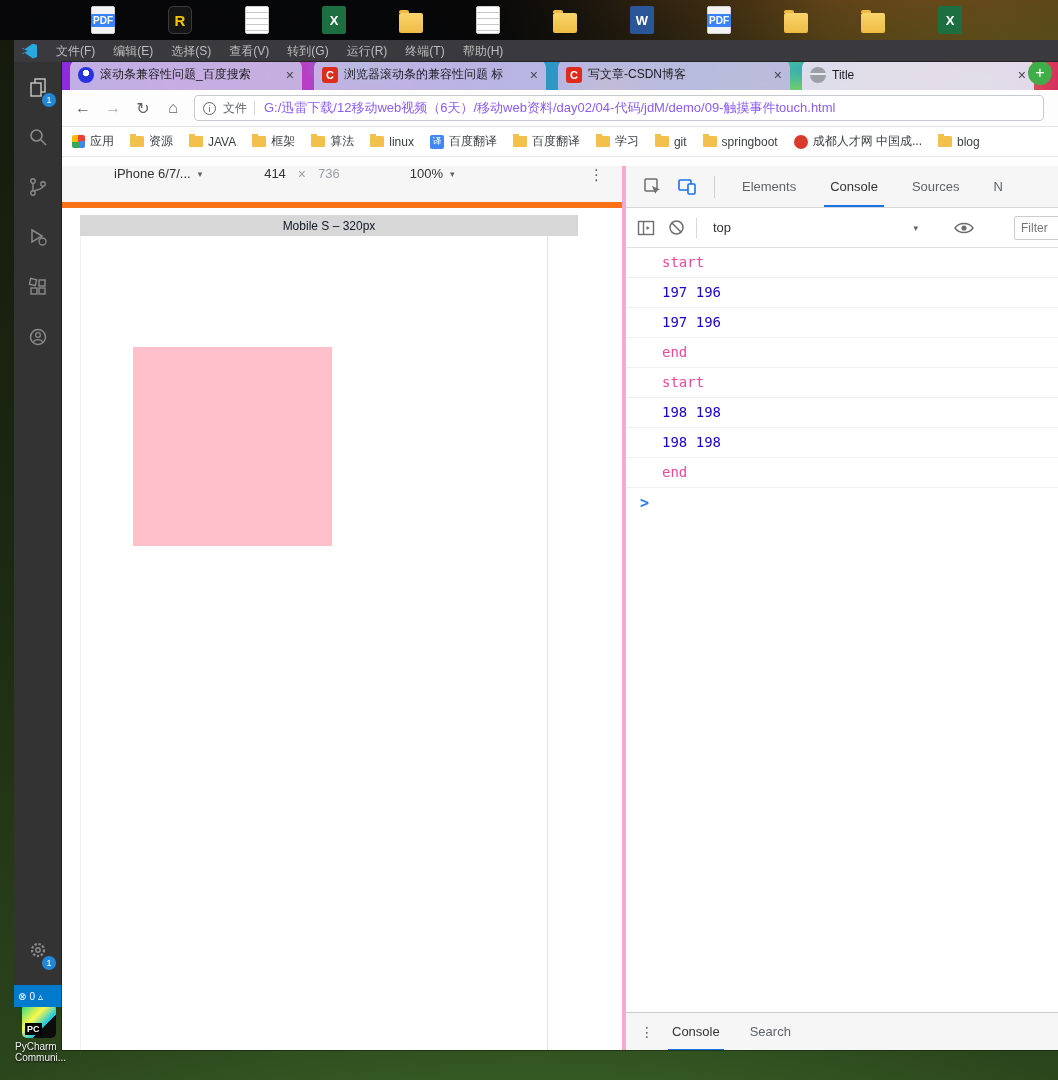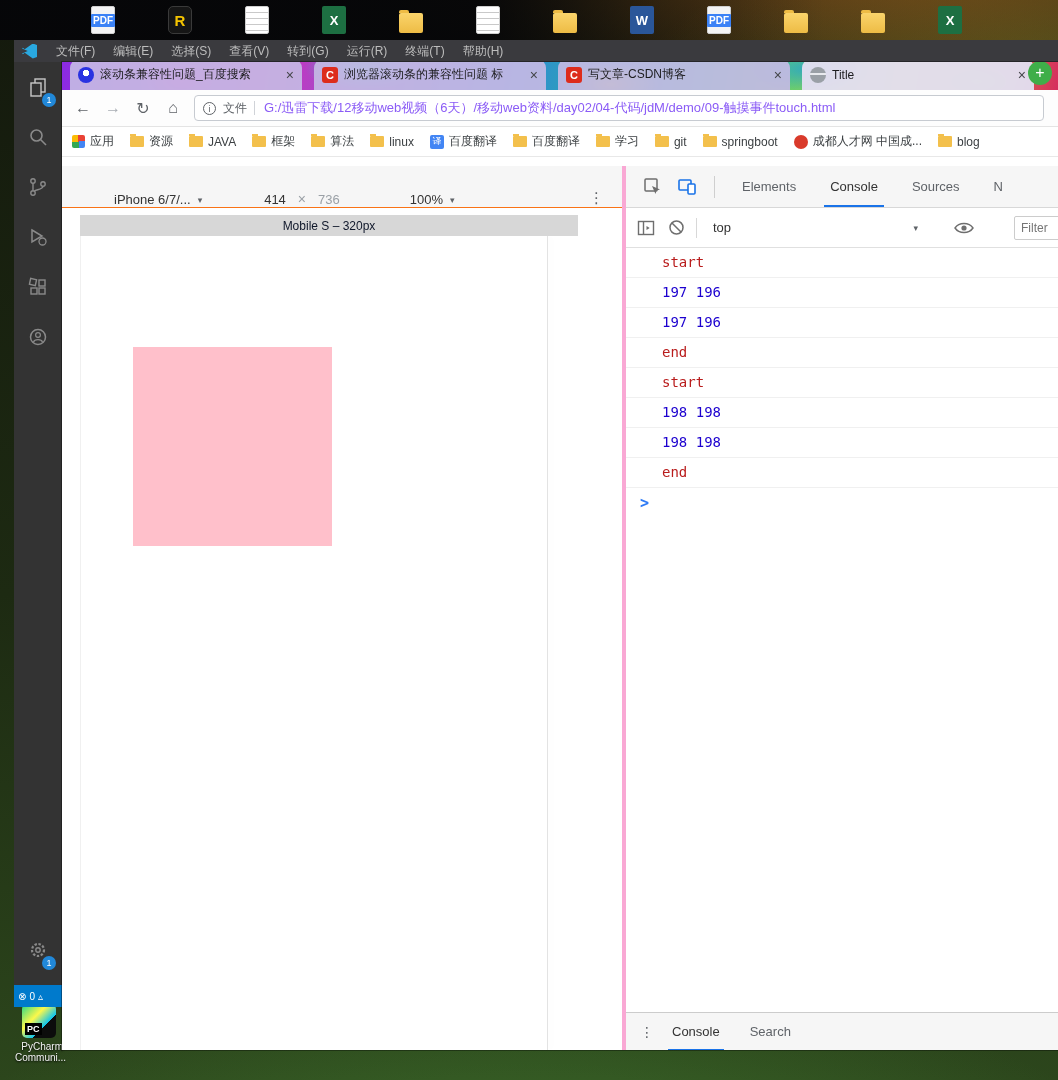--- a/index.html
+++ b/index.html
@@ -38,21 +38,21 @@
   .vs-title{position:absolute;right:34px;color:#9d9d9d;font-size:12px;white-space:nowrap}
   
   .activitybar{position:absolute;left:14px;top:62px;width:48px;height:923px;background:#333333;z-index:1}
   .act-item{width:48px;height:50px;display:flex;align-items:center;justify-content:center;position:relative}
   .badge{position:absolute;right:6px;bottom:5px;min-width:14px;height:14px;border-radius:7px;background:#2188d9;color:#fff;
     font-size:9px;display:flex;align-items:center;justify-content:center;padding:0 2px;box-sizing:border-box}
   .act-gear{position:absolute;bottom:10px;left:0}
   .vs-status{position:absolute;left:14px;top:985px;width:48px;height:22px;background:#007acc;color:#fff;font-size:10px;
     display:flex;align-items:center;gap:3px;padding-left:4px;box-sizing:border-box;z-index:1}
   
-  .pycharm{position:absolute;left:15px;top:1004px;width:48px;text-align:right}
+  .pycharm{position:absolute;left:15px;top:1004px;width:48px;text-align:left}
   .py-logo{width:34px;height:34px;margin:0 auto;border-radius:5px;position:relative;
     background:linear-gradient(135deg,#21d789 0%,#fcf84a 38%,#07c3f2 66%,#0c0c0c 66%);}
   .py-logo span{position:absolute;left:3px;bottom:3px;color:#fff;font-size:9px;font-weight:bold;background:#000;padding:1px 2px}
   .py-label{color:#f2f2f2;font-size:10px;line-height:11px;text-shadow:0 1px 2px #000;margin-top:3px}
   
   .chrome{position:absolute;left:62px;top:62px;width:996px;height:988px;background:#fff;overflow:hidden;
     box-shadow:0 0 0 1px rgba(0,0,0,.35);z-index:2}
   .tabstrip{position:relative;height:28px;
     background:
       radial-gradient(60px 30px at 12% 70%, rgba(255,0,200,.7), transparent 70%),
@@ -87,21 +87,21 @@
   .bm{display:flex;align-items:center;gap:5px;font-size:12px;color:#3c4043;white-space:nowrap}
   .bm-ic{flex:none}
   .bm-ic.apps{width:13px;height:13px;background:conic-gradient(#e94235 0 25%,#4285f4 0 50%,#34a853 0 75%,#fbbc05 0);border-radius:2px}
   .bm-ic.folder{width:14px;height:11px;background:#f3c04c;border-radius:1px;position:relative}
   .bm-ic.folder::before{content:"";position:absolute;top:-2px;left:0;width:6px;height:2px;background:#f3c04c}
   .bm-ic.translate{width:14px;height:14px;background:#4285f4;color:#fff;font-size:9px;display:flex;align-items:center;justify-content:center;border-radius:2px}
   .bm-ic.red{width:14px;height:14px;border-radius:50%;background:#d93a2b}
   
   .content{position:absolute;top:104px;left:0;right:0;bottom:0;display:flex}
   .emustage{width:560px;position:relative;background:#fff;flex:none}
-  .devicebar{height:42px;border-bottom:1px solid #f97316;background:#f6f6f6;display:flex;align-items:flex-end;
+  .devicebar{height:42px;border-bottom:6px solid #f97316;background:#f6f6f6;display:flex;align-items:flex-start;
     font-size:13px;color:#333;padding-left:52px;box-sizing:border-box;position:relative}
   .dev-select{display:flex;align-items:center;gap:7px;margin-right:62px}
   .caret{font-size:9px;color:#5f6368}
   .times{color:#9aa0a6;margin:0 12px;font-size:14px}
   .hnum{color:#9aa0a6}
   .zoom{display:flex;align-items:center;gap:7px;margin-left:70px}
   .more{position:absolute;right:18px;color:#5f6368;font-size:15px}
   .ruler{position:absolute;top:49px;left:18px;width:498px;height:21px;background:#d7d7d7;color:#0f172a;font-size:12px;
     display:flex;align-items:center;justify-content:center}
   .page-edge{position:absolute;top:70px;left:485px;bottom:0;width:1px;background:#e3e3e3;box-shadow:3px 0 6px rgba(0,0,0,.05)}
@@ -119,21 +119,21 @@
   .dt-toolbar{height:40px;border-bottom:1px solid #e0e0e0;display:flex;align-items:center;padding:0 10px;box-sizing:border-box;overflow:hidden}
   .tb-ic{width:20px;display:flex;justify-content:center;flex:none}
   .tb-ic + .tb-ic{margin-left:10px}
   .tb-sep{width:1px;height:20px;background:#d8d8d8;margin:0 10px;flex:none}
   .ctx{width:205px;display:flex;justify-content:space-between;align-items:center;font-size:13px;color:#333;margin-left:6px;flex:none}
   .eye{margin-left:36px;flex:none;display:flex}
   .filter{width:80px;height:22px;border:1px solid #ccc;border-radius:2px;font-size:12px;padding:0 6px;color:#333;
     margin-left:40px;outline:none;flex:none;font-family:"Liberation Sans",sans-serif}
   .console{position:absolute;top:82px;left:0;right:0;bottom:38px;overflow:hidden;
     font-family:"DejaVu Sans Mono","Liberation Mono",monospace;font-size:14px}
-  .crow{height:29px;line-height:29px;border-bottom:1px solid #f0f0f0;padding-left:36px;color:#b91c1c;white-space:pre}
+  .crow{height:29px;line-height:29px;border-bottom:1px solid #f0f0f0;padding-left:36px;color:#ec4899;white-space:pre}
   .crow.num{color:#1c00cf}
   .prompt{height:30px;display:flex;align-items:center;padding-left:14px;color:#2f7bf6;font-weight:bold;font-size:15px}
   .dt-drawer{position:absolute;left:0;right:0;bottom:0;height:38px;background:#f6f6f6;border-top:1px solid #ccc;
     display:flex;align-items:center;padding-left:14px;font-size:13px;box-sizing:border-box}
   .drawer-dots{color:#5f6368;margin-right:18px;font-size:14px}
   .drawer-tab{margin-right:30px;color:#5f6368;height:38px;display:flex;align-items:center;position:relative}
   .drawer-tab.active{color:#333}
   .drawer-tab.active::after{content:"";position:absolute;left:-4px;right:-4px;bottom:0;height:2px;background:#1a73e8}
 </style>
 </head>

